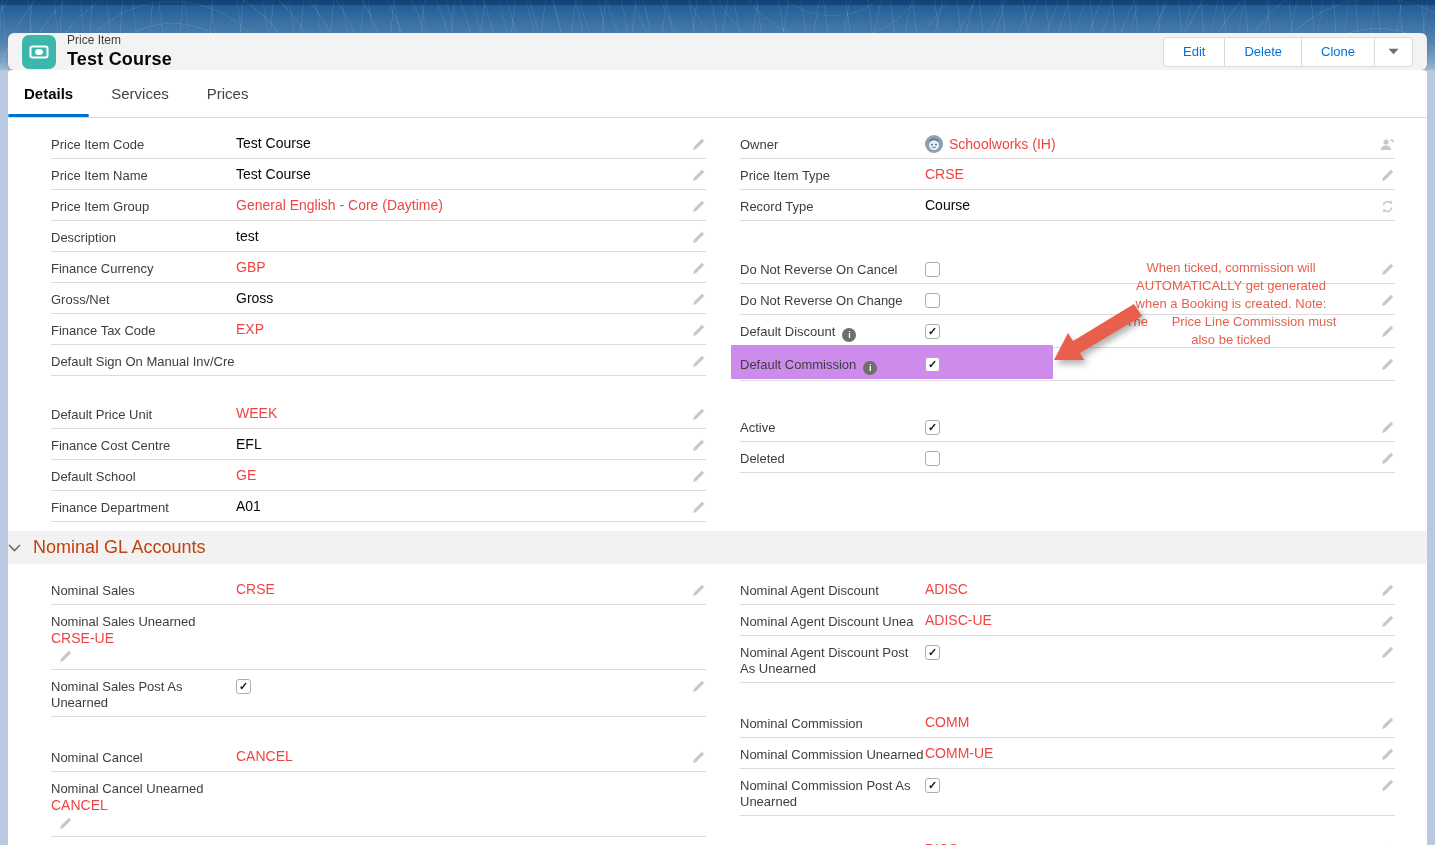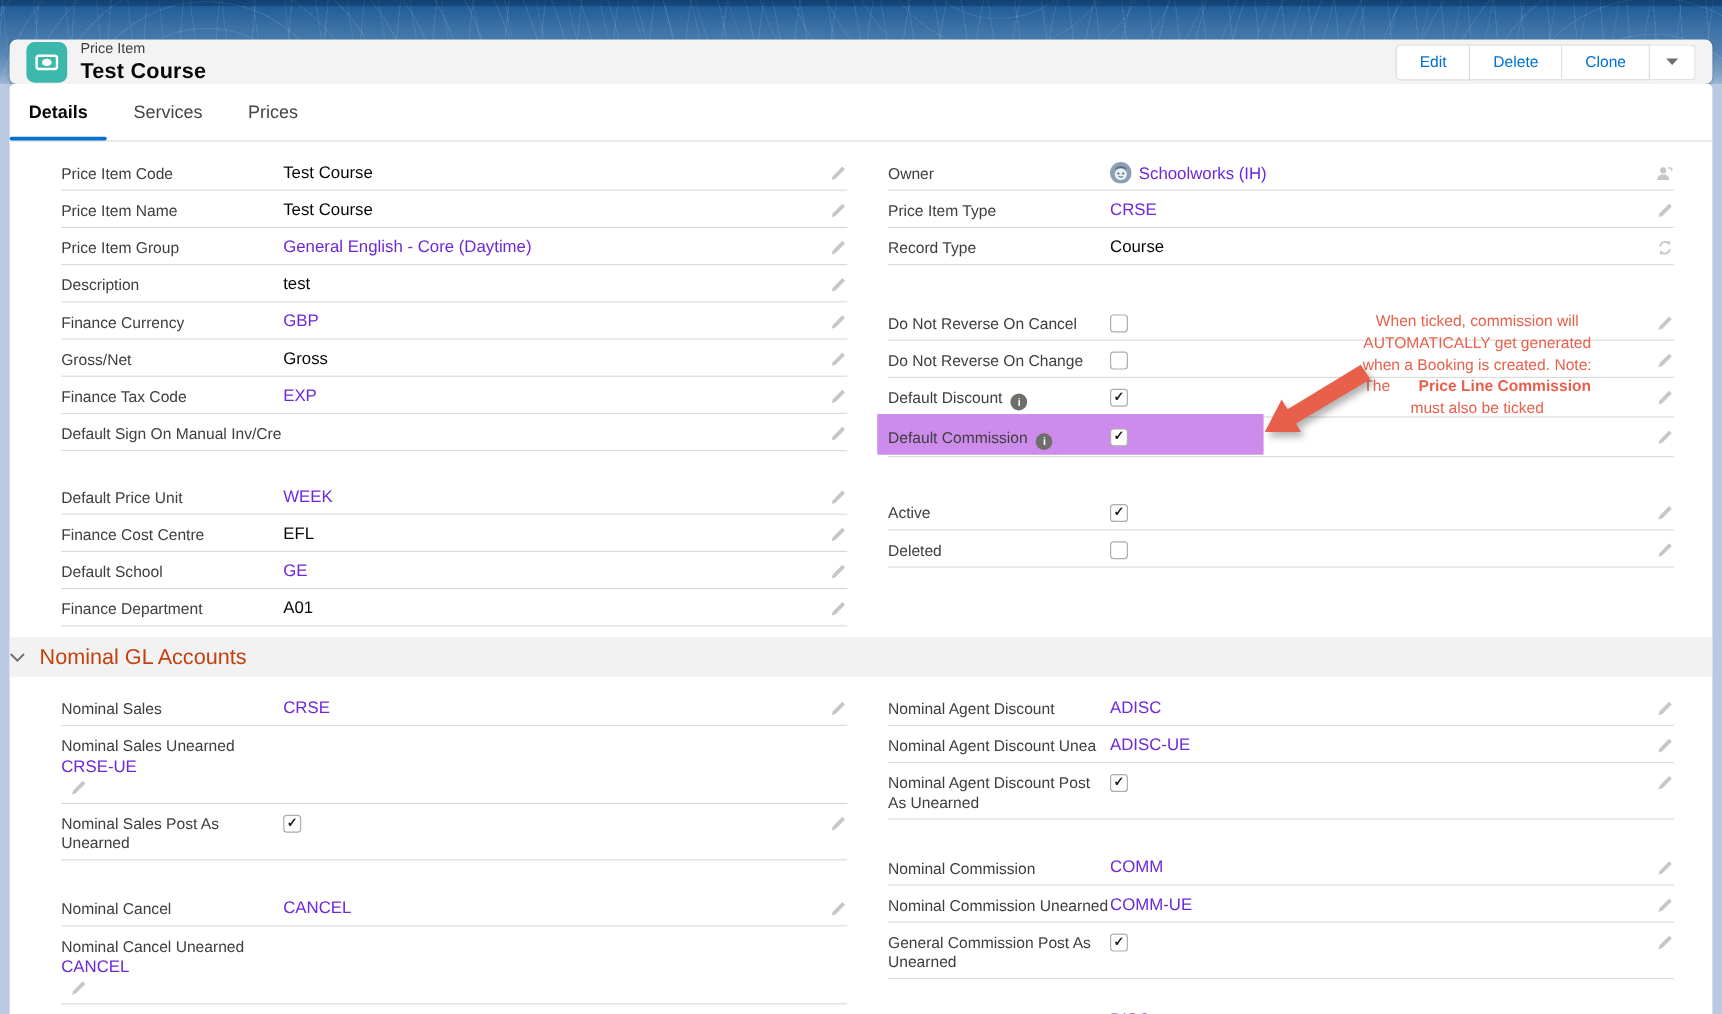--- a/index.html
+++ b/index.html
@@ -52,21 +52,21 @@
   .tab{ padding:0 16px; display:flex; align-items:center; font-size:15px; color:#444; position:relative; cursor:pointer; margin-right:6px; }
   .tab.active{ font-weight:bold; color:#080707; }
   .tab.active::after{ content:""; position:absolute; left:0; right:0; bottom:0; height:3px; background:#0070d2; border-radius:2px; }
   
   .fields{ display:grid; grid-template-columns:1fr 1fr; column-gap:34px; padding:10px 32px 0 43px; }
   .frow{ display:flex; align-items:flex-start; border-bottom:1px solid #dddbda; padding:7px 0 5px; position:relative; }
   .frow.tall{ min-height:43px;flex-direction:column; }
   .frow.spacer{ border-bottom:none; padding:0; }
   .flabel{ width:185px; flex-shrink:0; font-size:13px; color:#3e3e3c; line-height:16px; padding-top:2px; }
   .fvalue{ flex:1; font-size:14px; color:#080707; line-height:17px; display:flex; align-items:center; gap:6px; min-height:17px; }
-  .fvalue.link{ color:#6d28d9; cursor:pointer; }
+  .fvalue.link{ color:#ef4444; cursor:pointer; }
   .fedit{ width:22px; flex-shrink:0; display:flex; justify-content:flex-end; padding-top:2px; cursor:pointer; }
   .cbx{
     width:15px; height:15px; border:1px solid #b0adab; border-radius:3px; background:#fff;
     display:flex; align-items:center; justify-content:center;
     font-size:11px; font-weight:bold; color:#1b1b1b; cursor:pointer; margin-top:1px;
   }
   .info{
     width:14px; height:14px; border-radius:50%; background:#706e6b; color:#fff;
     font-size:9px; font-weight:bold; display:inline-flex; align-items:center; justify-content:center;
     margin-left:7px; vertical-align:-2px; cursor:pointer;
@@ -80,21 +80,21 @@
   .section-bar{
     height:33px; background:#f3f2f2; display:flex; align-items:center;
     font-size:18px; color:#c2410c; margin-top:9px; cursor:pointer;
   }
   .section-bar .chev{ margin-right:12px; display:flex; }
   
   .annotation{
     position:absolute; left:1116px; top:189px; width:214px; text-align:center;
     font-size:13px; line-height:18px; color:#e8604c; z-index:5;
   }
-  .annotation .b{ font-weight:bold;margin-left:20px; }
+  .annotation .b{ font-weight:normal;margin-left:20px; }
   .arrow-svg{ position:absolute; left:1038px; top:228px; z-index:5;
     filter:drop-shadow(3px 4px 3px rgba(0,0,0,.30)); }
   .avatar{ display:inline-flex; flex-shrink:0; }
 </style>
 </head>
 <body>
 
 <div class="header-band"></div>
 
 <div class="record-header">
@@ -467,21 +467,21 @@
         <div class="frow">
           <span class="flabel">Nominal Commission Unearned</span>
           <span class="fvalue link">COMM-UE</span>
           <span class="fedit">
             <svg width="15" height="15" viewBox="0 0 15 15">
               <path d="M10.9 1.7 L13.2 4 L5.2 12 L2 13 L3 9.8 Z" fill="#c9c7c5"></path>
             </svg>
           </span>
         </div>
         <div class="frow">
-          <span class="flabel">General Commission Post As Unearned</span>
+          <span class="flabel">Nominal Commission Post As Unearned</span>
           <span class="fvalue">
             <span class="cbx">✓</span>
           </span>
           <span class="fedit">
             <svg width="15" height="15" viewBox="0 0 15 15">
               <path d="M10.9 1.7 L13.2 4 L5.2 12 L2 13 L3 9.8 Z" fill="#c9c7c5"></path>
             </svg>
           </span>
         </div>
         <div class="frow spacer" style="height: 18px;"></div>

